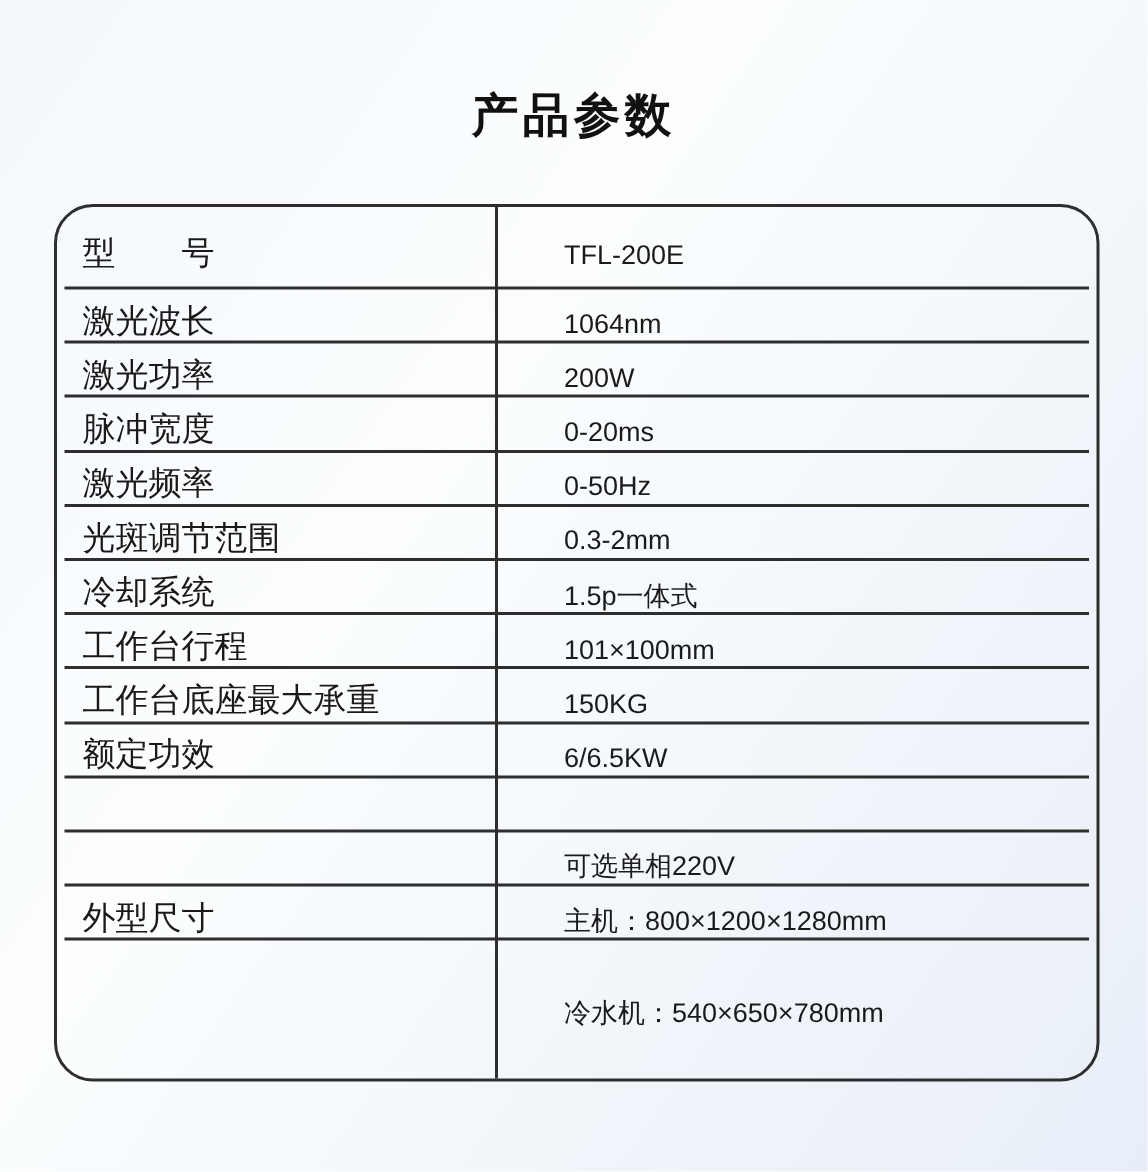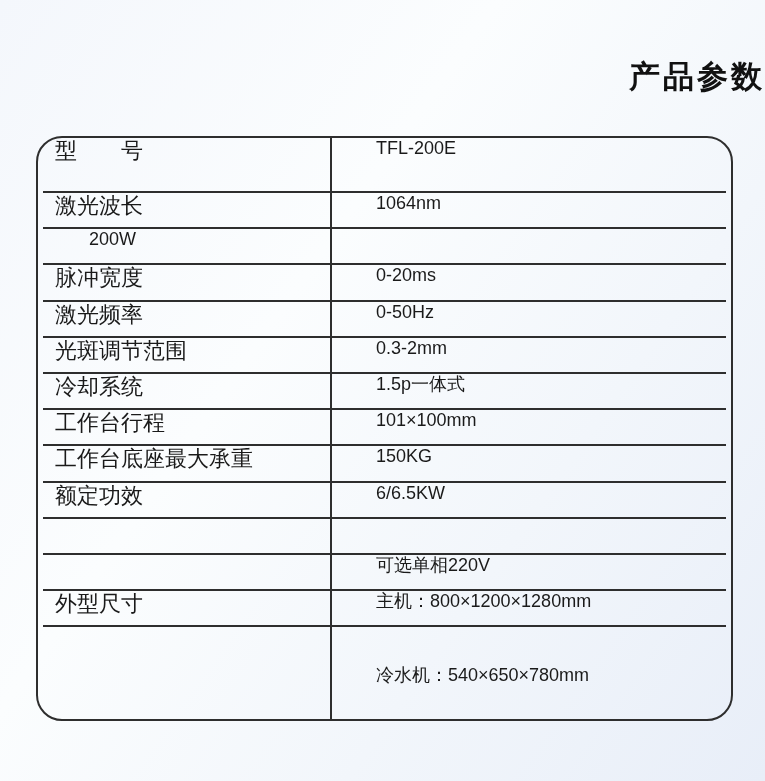--- a/index.html
+++ b/index.html
@@ -14,21 +14,21 @@
     font-family: "Liberation Sans", "DejaVu Sans", sans-serif;
     color: #1a1a1a;
     background: linear-gradient(125deg, #f4f7fc 0%, #fbfdfe 38%, #f2f6fb 68%, #e8eef8 100%);
   }
 
   .page-title {
     position: absolute;
     top: 56px;
     left: 0;
     width: 100%;
-    text-align: right;
+    text-align: center;
     font-size: 31px;
     font-weight: 700;
     letter-spacing: 3px;
     color: #111111;
   }
 
   .spec-table {
     position: absolute;
     left: 36px;
     top: 136px;
@@ -53,27 +53,28 @@
     top: 0;
     bottom: 0;
     left: 5px;
     right: 5px;
     display: flex;
     flex-direction: column;
   }
 
   .row {
     display: flex;
-    align-items: flex-start;
+    align-items: flex-end;
     flex: 0 0 36.2px;
     box-sizing: border-box;
     border-bottom: 2px solid #2e2e2e;
   }
   .row:first-child {
     flex: 0 0 55px;
+    align-items: flex-end;
     padding-bottom: 9px;
   }
   .row:last-child {
     flex: 1 1 auto;
     border-bottom: none;
     align-items: center;
     padding-top: 5px;
   }
 
   .cell-label {
@@ -104,20 +105,21 @@
   <div class="rows">
     <div class="row">
       <div class="cell-label">型　　号</div>
       <div class="cell-value">TFL-200E</div>
     </div>
     <div class="row">
       <div class="cell-label">激光波长</div>
       <div class="cell-value">1064nm</div>
     </div>
     <div class="row">
+      <div class="cell-label">激光功率</div>
       <div class="cell-value">200W</div>
     </div>
     <div class="row">
       <div class="cell-label">脉冲宽度</div>
       <div class="cell-value">0-20ms</div>
     </div>
     <div class="row">
       <div class="cell-label">激光频率</div>
       <div class="cell-value">0-50Hz</div>
     </div>

